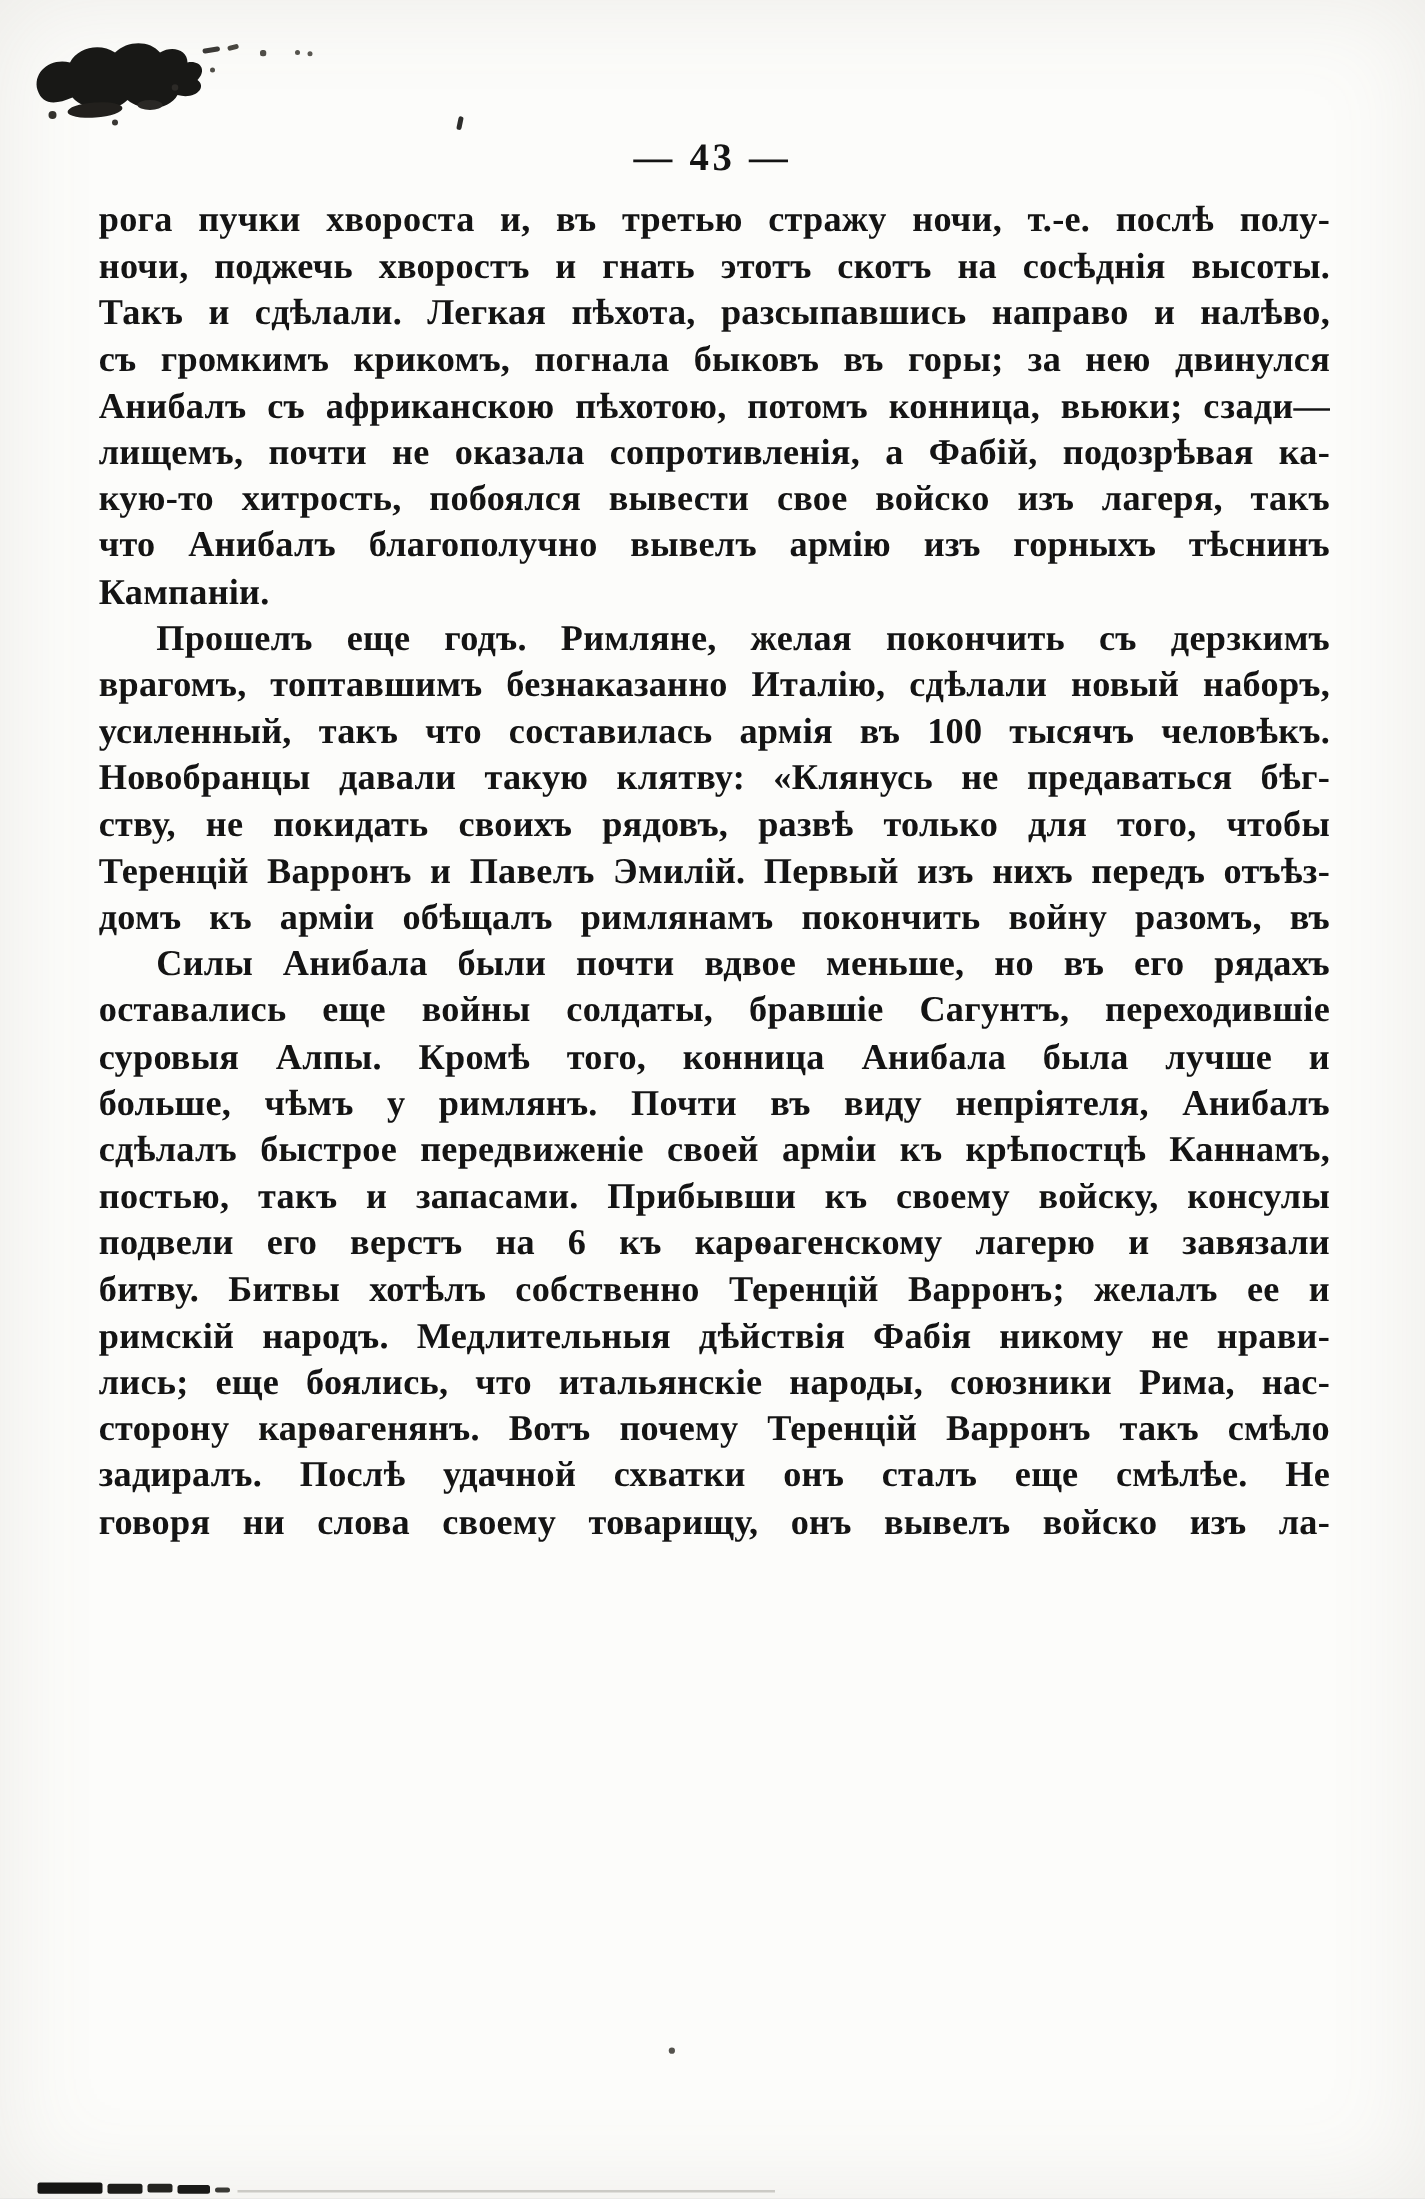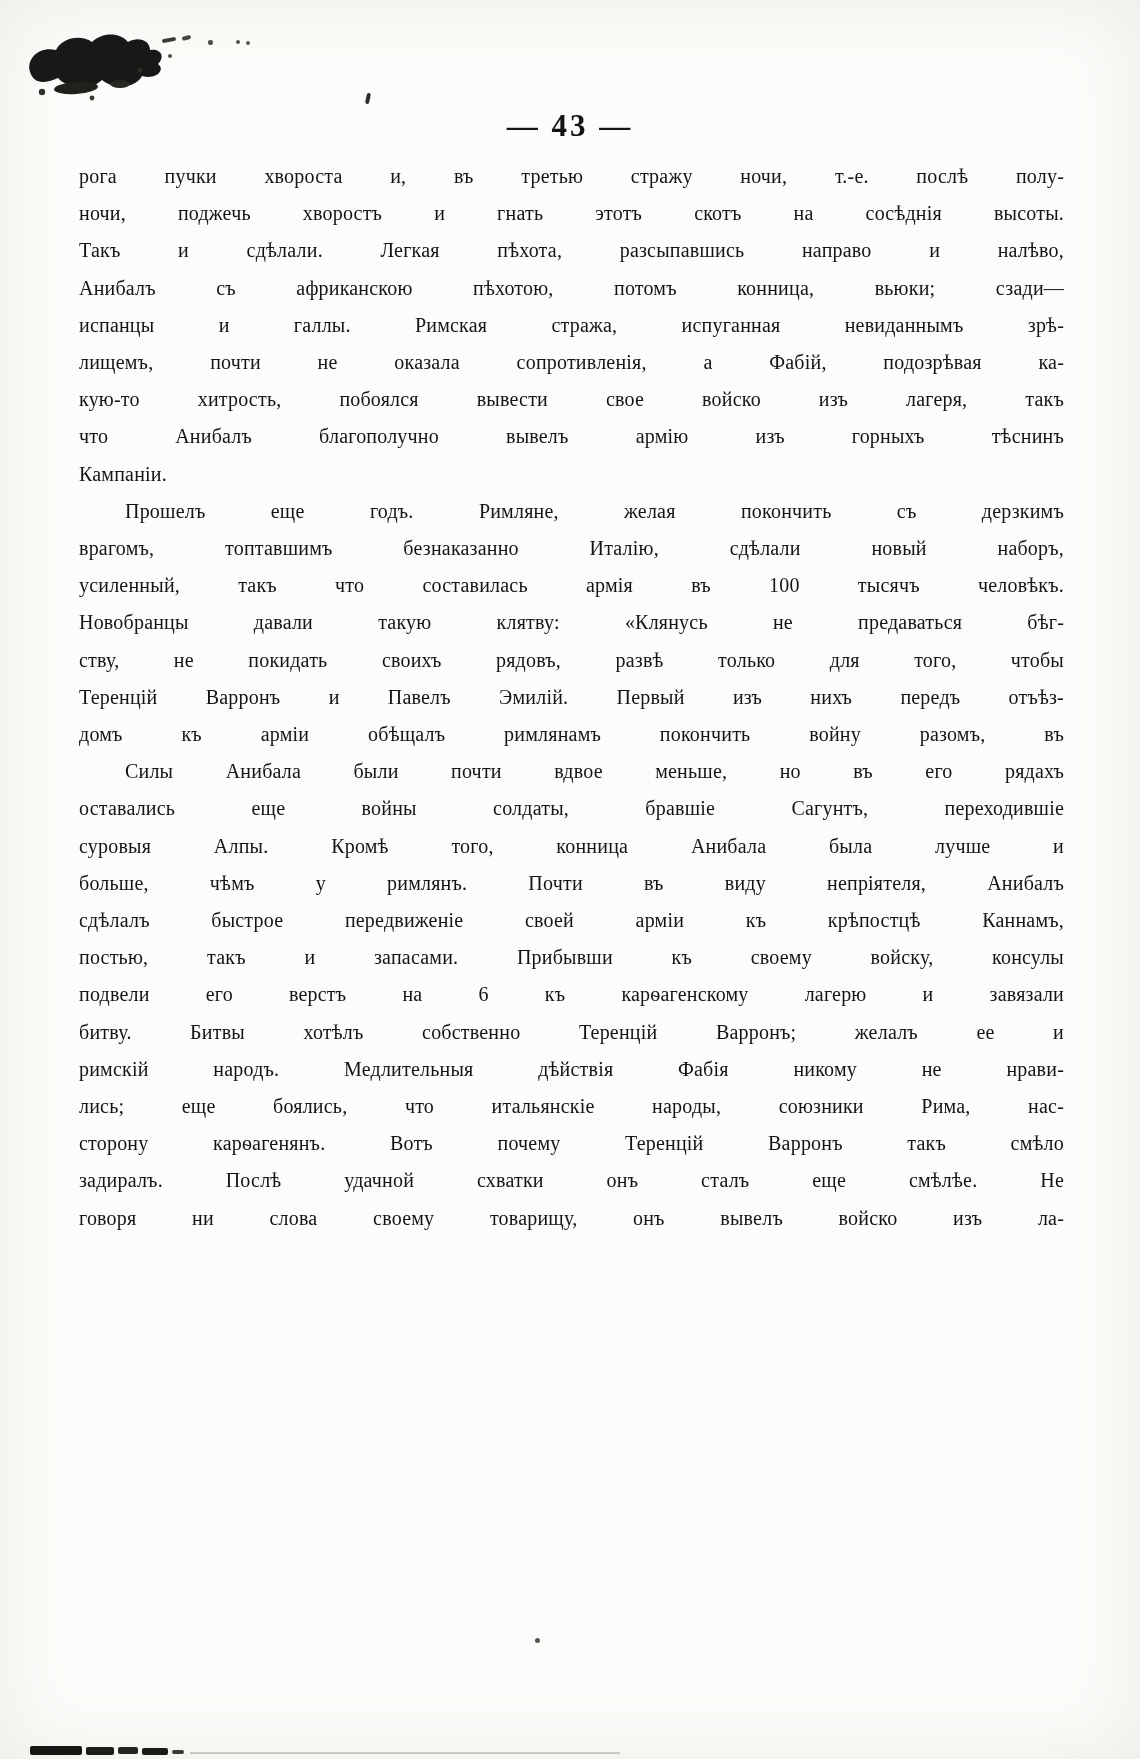--- a/index.html
+++ b/index.html
@@ -26,22 +26,22 @@
     text-align: center;
     font-size: 31px;
     font-weight: bold;
     letter-spacing: 3px;
   }
   .text-block {
     position: absolute;
     left: 79px;
     top: 158px;
     width: 985px;
-    font-size: 20px;
-    font-weight: normal;
+    font-size: 29px;
+    font-weight: bold;
     line-height: 37.2px;
     letter-spacing: 0.2px;
   }
   .line {
     text-align: justify;
     text-align-last: justify;
   }
   .line.para-end {
     text-align-last: left;
   }
@@ -102,22 +102,22 @@
 
   <span class="speck speck-apostrophe"></span>
   <span class="speck speck-bottom-center"></span>
 
   <div class="page-number">— 43 —</div>
 
   <div class="text-block">
       <div class="line">рога пучки хвороста и, въ третью стражу ночи, т.-е. послѣ полу-</div>
       <div class="line">ночи, поджечь хворостъ и гнать этотъ скотъ на сосѣднія высоты.</div>
       <div class="line">Такъ и сдѣлали. Легкая пѣхота, разсыпавшись направо и налѣво,</div>
+      <div class="line">съ громкимъ крикомъ, погнала быковъ въ горы; за нею двинулся</div>
       <div class="line">Анибалъ съ африканскою пѣхотою, потомъ конница, вьюки; сзади—</div>
-      <div class="line">испанцы и галлы. Римская стража, испуганная невиданнымъ зрѣ-</div>
       <div class="line">лищемъ, почти не оказала сопротивленія, а Фабій, подозрѣвая ка-</div>
       <div class="line">кую-то хитрость, побоялся вывести свое войско изъ лагеря, такъ</div>
       <div class="line">что Анибалъ благополучно вывелъ армію изъ горныхъ тѣснинъ</div>
       <div class="line para-end">Кампаніи.</div>
       <div class="line indent">Прошелъ еще годъ. Римляне, желая покончить съ дерзкимъ</div>
       <div class="line">врагомъ, топтавшимъ безнаказанно Италію, сдѣлали новый наборъ,</div>
       <div class="line">усиленный, такъ что составилась армія въ 100 тысячъ человѣкъ.</div>
       <div class="line">Новобранцы давали такую клятву: «Клянусь не предаваться бѣг-</div>
       <div class="line">ству, не покидать своихъ рядовъ, развѣ только для того, чтобы</div>
       <div class="line">Теренцій Варронъ и Павелъ Эмилій. Первый изъ нихъ передъ отъѣз-</div>

